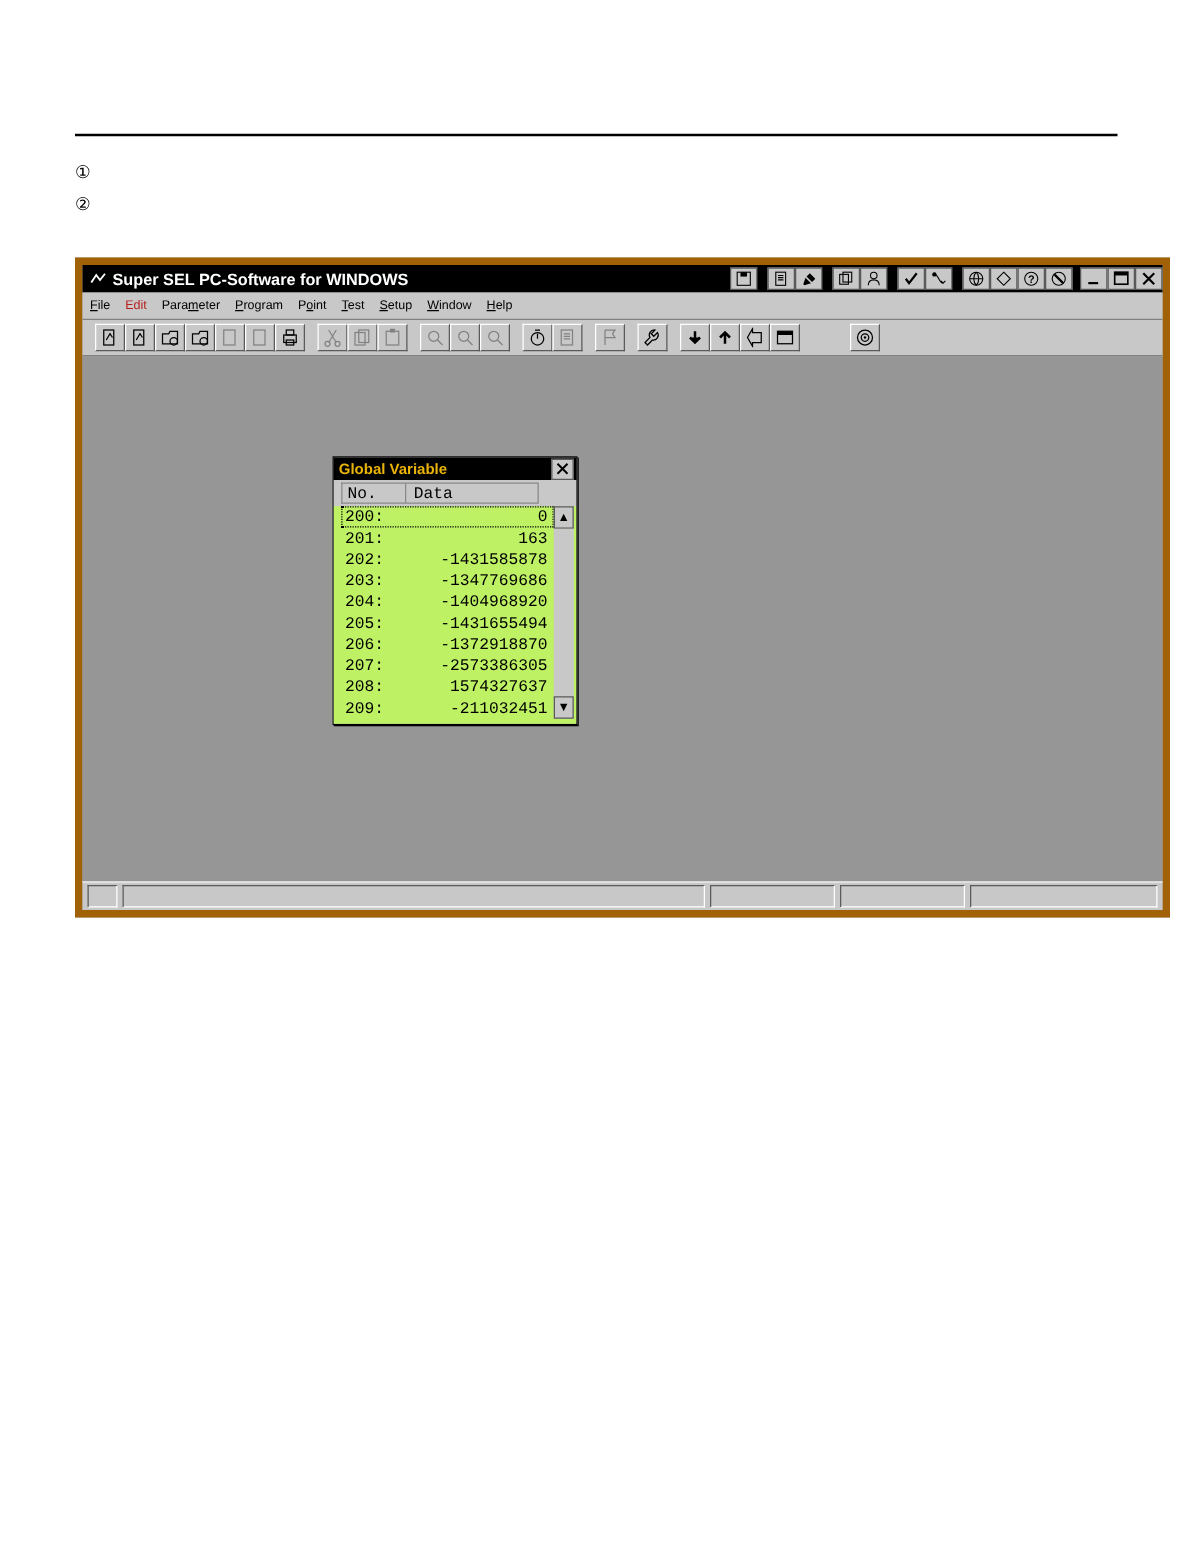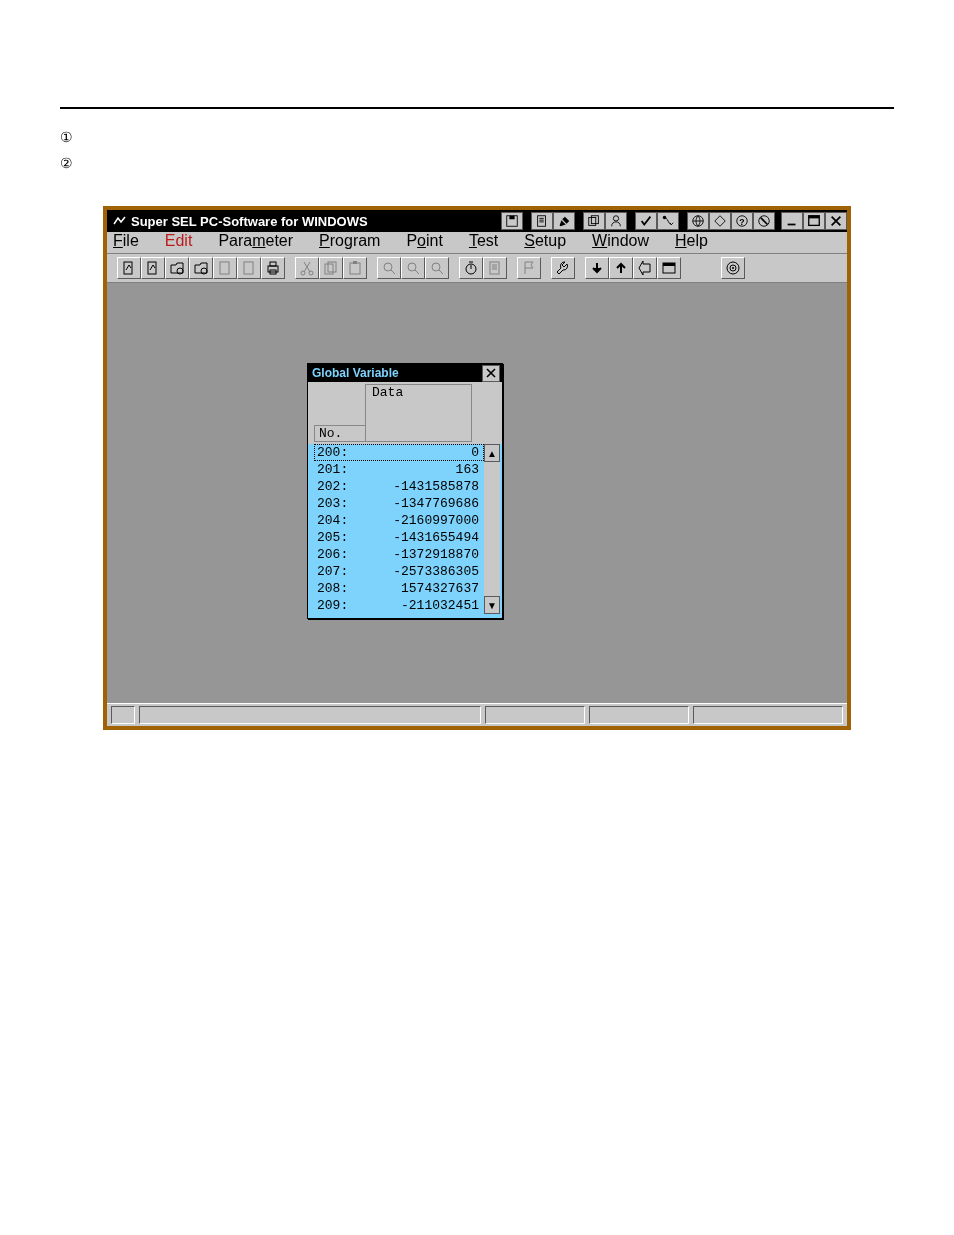--- a/index.html
+++ b/index.html
@@ -21,23 +21,23 @@
   .numlist {
     font-size: 14px;
     line-height: 26px;
   }
   .circnum {
     display:inline-block;
     width:18px;
   }
   .app-shell {
     margin: 30px auto 0 auto;
-    width: 748px;
+    width: 876px;
     background: #a6a6a6;
-    border: 4px solid #a16207;
+    border: 6px solid #a16207;
     box-sizing: border-box;
   }
   
   .titlebar {
     display:flex;
     align-items:center;
     height:22px;
     background:#000;
     color:#fff;
     font-weight:bold;
@@ -62,26 +62,26 @@
     font-size:11px;
   }
   .tb-gap { width:6px; display:inline-block; }
   .tb-black {
     width:8px;height:18px;background:#000;display:inline-block;
   }
   .tb-svg { width:14px;height:14px; }
   
   .menubar {
     display:flex;
+    align-items:center;
     height:21px;
     background:#c8c8c8;
     border-bottom:1px solid #808080;
     padding-left:6px;
-    font-size:16px;
-    gap:14px;
+    font-size:10px;
   }
   .menuitem { margin-right:12px; cursor:default; }
   .menuitem.disabled { color:#b91c1c; }
   .menuitem .ul { text-decoration:underline; }
   
   .toolbar {
     display:flex;
     align-items:center;
     height:28px;
     background:#c8c8c8;
@@ -112,21 +112,21 @@
   .inner-window {
     position:absolute;
     left:200px; top:80px;
     width:194px;
     border:1px solid #000;
     background:#c8c8c8;
     box-shadow: 1px 1px 0 #000;
   }
   .inner-title {
     display:flex;align-items:center;
-    background:#000;color:#7dd3fc;
+    background:#000;color:#eab308;
     height:18px;padding:0 2px 0 4px;
     font-weight:bold;font-size:12px;
   }
   .inner-title .t { flex:1 1 auto; }
   .inner-title .closebtn {
     width:16px;height:15px;
     background:#c8c8c8;border:1px solid #5a5a5a;
     display:flex;align-items:center;justify-content:center;
     color:#000;font-weight:bold;font-size:11px;
   }
@@ -136,32 +136,31 @@
     font-family: "Courier New", monospace;
     font-size:13px;
     padding:2px 0 2px 6px;
   }
   .inner-headrow .colno {
     width:42px;
     border:1px solid #888;
     border-right:none;
     padding:0 4px;
     background:#c8c8c8;
-    margin-top:41px;
   }
   .inner-headrow .coldata {
     flex:1 1 auto;
     border:1px solid #888;
     padding:0 6px;
     background:#c8c8c8;
     margin-right:30px;
   }
   .inner-body {
     display:flex;
-    background:#7dd3fc;
+    background:#bef264;
     padding:0 0 4px 6px;
   }
   .rows {
     flex:1 1 auto;
     font-family:"Courier New", monospace;
     font-size:13px;
     line-height:15px;
   }
   .row {
     display:flex;
@@ -497,21 +496,21 @@
               <div class="row">
                 <span class="rno">202:</span>
                 <span class="rval">-1431585878</span>
               </div>
               <div class="row">
                 <span class="rno">203:</span>
                 <span class="rval">-1347769686</span>
               </div>
               <div class="row">
                 <span class="rno">204:</span>
-                <span class="rval">-2160997000</span>
+                <span class="rval">-1404968920</span>
               </div>
               <div class="row">
                 <span class="rno">205:</span>
                 <span class="rval">-1431655494</span>
               </div>
               <div class="row">
                 <span class="rno">206:</span>
                 <span class="rval">-1372918870</span>
               </div>
               <div class="row">

